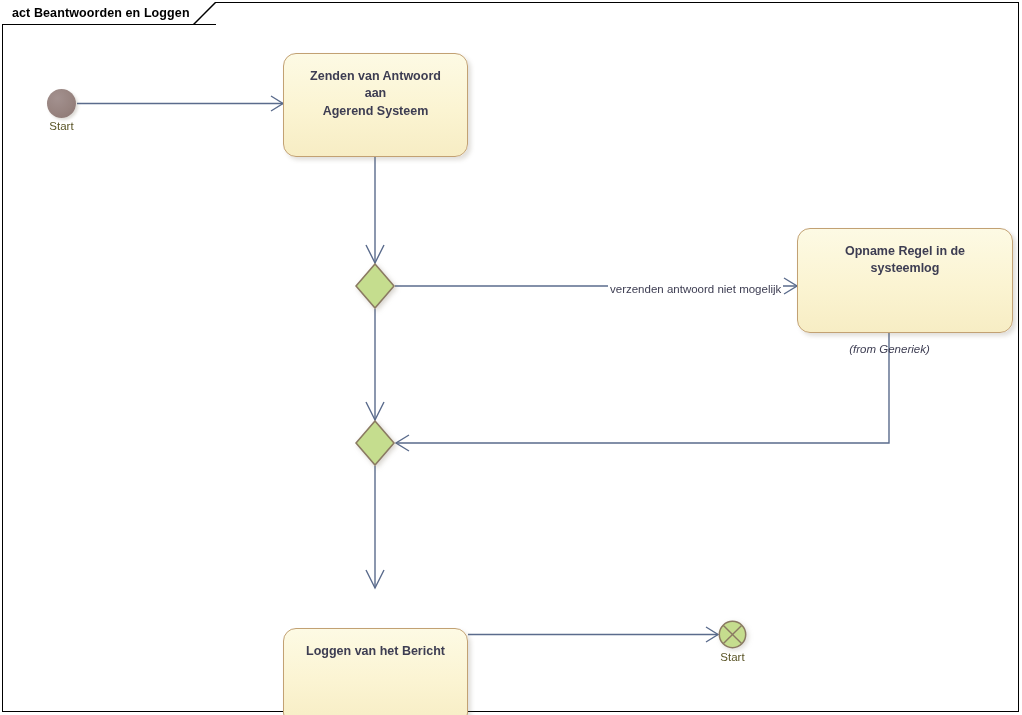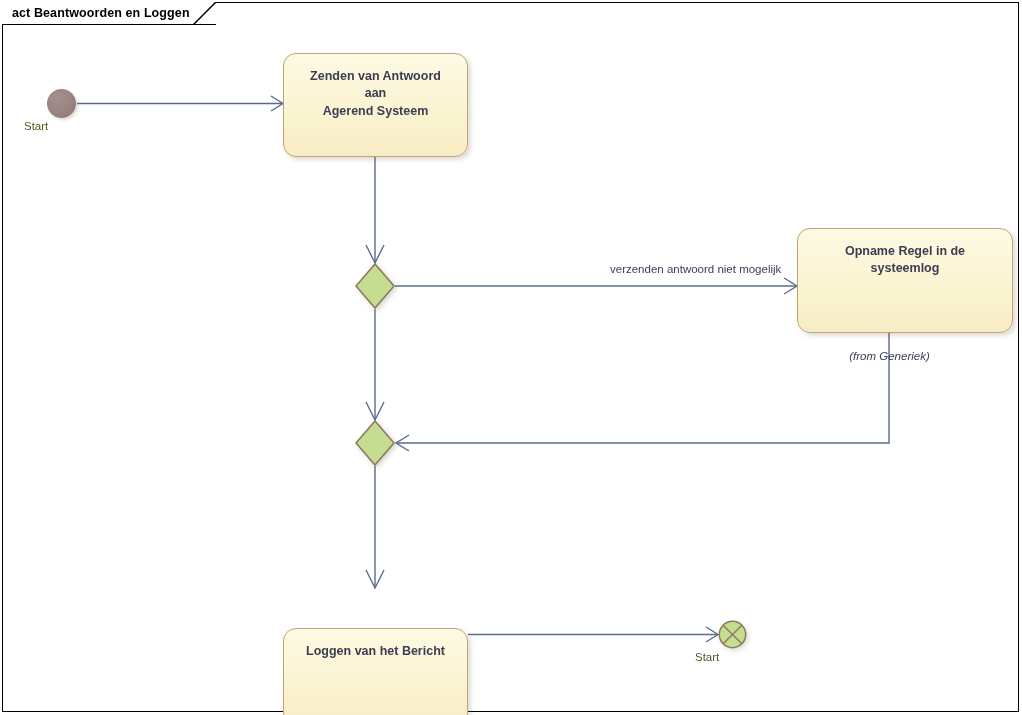--- a/index.html
+++ b/index.html
@@ -118,40 +118,42 @@
     background: radial-gradient(circle at 36% 32%, #a3918f 0%, #97837f 55%, #8a7470 100%);
     z-index: 3;
     box-shadow: 2px 2px 3px rgba(120,110,90,0.25);
   }
   .node-caption {
     position: absolute;
     font-size: 11.5px;
     color: #5a5426;
     z-index: 3;
     white-space: nowrap;
+    text-align: center;
   }
 
   
   .final-node {
     position: absolute;
     width: 29px;
     height: 29px;
     z-index: 3;
     filter: drop-shadow(2px 2px 2.5px rgba(120,110,90,0.25));
   }
 
   
   .edge-label {
     position: absolute;
     font-size: 11.5px;
     color: #3d3d52;
     background: #ffffff;
     padding: 1px 2px;
     z-index: 4;
     white-space: nowrap;
+    margin-top: 20px;
   }
 </style>
 </head>
 <body>
 
 <div id="canvas">
 
   <div id="frame-border"></div>
 
   <div id="frame-tab">
@@ -214,21 +216,21 @@
       <polygon points="20,1 39,23 20,45 1,23" fill="#c5dd8e" stroke="#8a7a62" stroke-width="1.6"></polygon>
     </svg>
   </div>
 
   <div class="edge-label" style="left:608px; top:262px;">verzenden antwoord niet mogelijk</div>
 
   <div class="action" style="left:797px; top:228px; width:216px; height:105px;">
     <span class="action-label">Opname Regel in de
 systeemlog</span>
   </div>
-  <div class="from-note" style="left:797px; top:343px; width:185px;margin-top:7px;">(from Generiek)</div>
+  <div class="from-note" style="left:797px; top:343px; width:185px;">(from Generiek)</div>
 
   <div class="decision" style="left:355px; top:420px;">
     <svg viewBox="0 0 40 46" width="40" height="46">
       <polygon points="20,1 39,23 20,45 1,23" fill="#c5dd8e" stroke="#8a7a62" stroke-width="1.6"></polygon>
     </svg>
   </div>
 
   <div class="action" style="left:283px; top:588px; width:185px; height:98px;margin-top:40px;">
     <span class="action-label">Loggen van het Bericht</span>
   </div>

